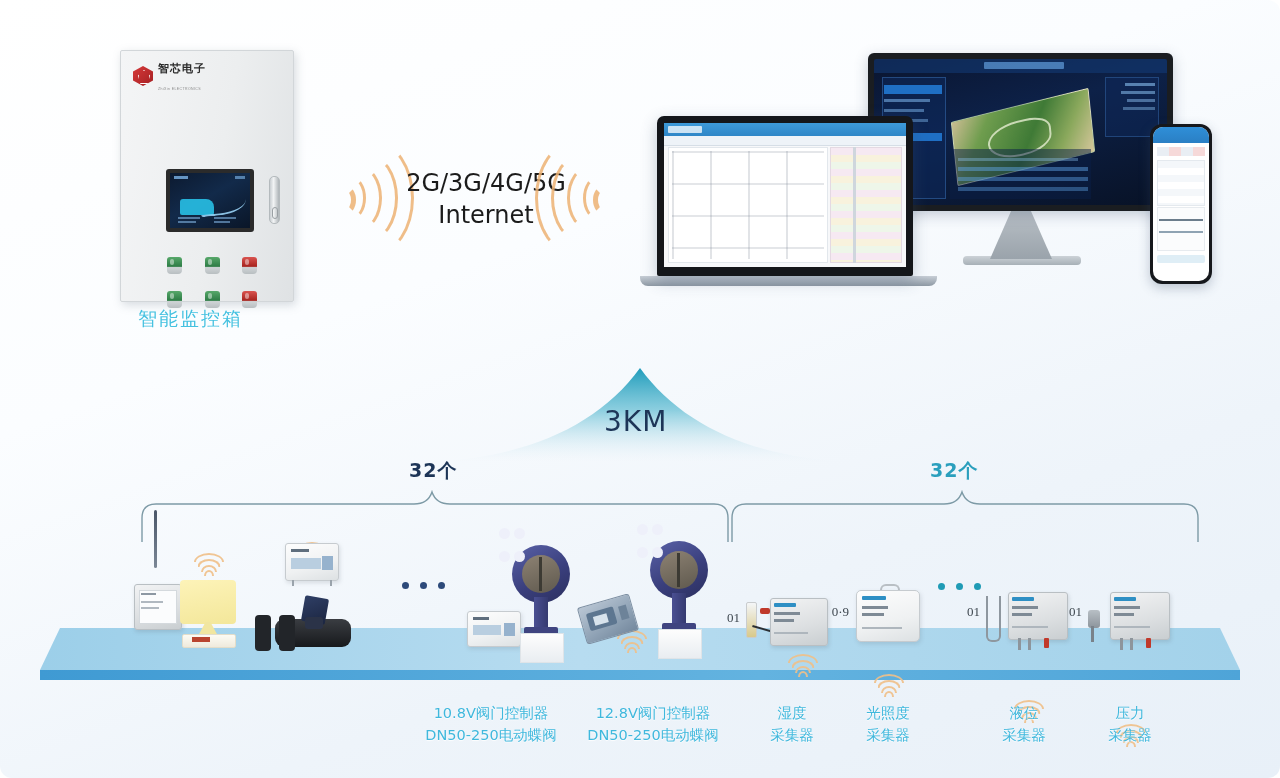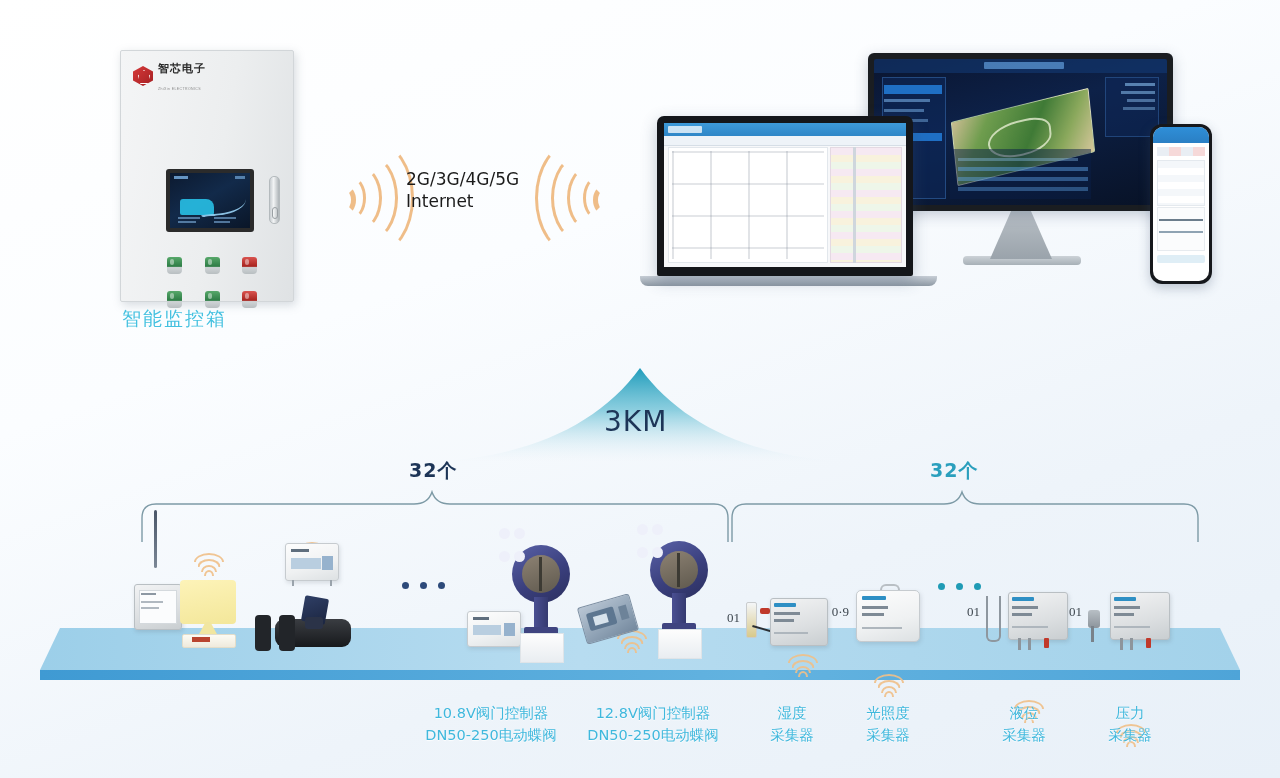--- a/index.html
+++ b/index.html
@@ -3,21 +3,21 @@
 <meta charset="utf-8">
 <style>
   html,body{margin:0;padding:0;}
   body{
     width:1280px;height:778px;overflow:hidden;
     font-family:"Liberation Sans","DejaVu Sans",sans-serif;
     background:#ffffff;
   }
   #stage{position:relative;width:1280px;height:778px;
     background:linear-gradient(160deg,#ffffff 0%,#fbfdff 35%,#eef4fa 70%,#e8f0f8 100%);
-    overflow:hidden;}
+    overflow:hidden;border-radius:12px;}
 
   
   .abs{position:absolute;}
   .cn{font-family:"DejaVu Sans","Liberation Sans",sans-serif;}
 
   
   #cabinet{left:120px;top:50px;width:172px;height:250px;
     background:linear-gradient(100deg,#f4f5f6 0%,#eceeef 55%,#dfe2e4 100%);
     border:1px solid #d2d6d9;border-radius:2px;
     box-shadow:2px 3px 10px rgba(120,130,140,.28);}
@@ -53,21 +53,21 @@
     border:1px solid #9aa0a4;border-radius:3px;}
 
   .caption{font-size:19px;color:#45c1e0;letter-spacing:2px;white-space:nowrap;
     text-shadow:0 1px 1px rgba(255,255,255,.9);}
 
   
   .wave-l,.wave-r{position:absolute;width:70px;height:110px;}
   .arc{position:absolute;border:3px solid #f0a868;border-radius:50%;opacity:.85;}
   .wave-l .arc{border-color:transparent #edb274 transparent transparent;}
   .wave-r .arc{border-color:transparent transparent transparent #edb274;}
-  .netlabel{font-size:17px;color:#1b1b1b;line-height:1.32;white-space:nowrap;}
+  .netlabel{font-size:24px;color:#1b1b1b;text-align:center;line-height:1.32;white-space:nowrap;}
 
   
   #monitor{left:868px;top:53px;width:305px;height:158px;
     background:#1a1d21;border-radius:6px 6px 3px 3px;padding:6px;box-sizing:border-box;
     box-shadow:0 4px 14px rgba(60,80,110,.28);}
   #mon-screen{width:100%;height:100%;border-radius:2px;overflow:hidden;position:relative;
     background:linear-gradient(165deg,#0a1530 0%,#0d2148 40%,#081226 100%);}
   #mon-stand{left:990px;top:211px;width:62px;height:48px;
     background:linear-gradient(180deg,#b9c0c6,#9aa3ab);
     clip-path:polygon(34% 0,66% 0,100% 100%,0 100%);}
@@ -142,21 +142,21 @@
     <div class="abs" id="handle"></div>
 
     <span class="lamp green" style="left:46px;top:206px;"></span>
     <span class="lamp green" style="left:84px;top:206px;"></span>
     <span class="lamp red" style="left:121px;top:206px;"></span>
     <span class="lamp green" style="left:46px;top:240px;"></span>
     <span class="lamp green" style="left:84px;top:240px;"></span>
     <span class="lamp red" style="left:121px;top:240px;"></span>
   </div>
 
-  <div class="abs caption cn" style="left:122px;top:306px;">智能监控箱</div>
+  <div class="abs caption cn" style="left:138px;top:306px;">智能监控箱</div>
 
   <div class="abs wave-l" style="left:332px;top:140px;">
     <span class="arc" style="left:4px;top:46px;width:10px;height:18px;border-width:5px;"></span>
     <span class="arc" style="left:4px;top:36px;width:24px;height:38px;border-width:3px;"></span>
     <span class="arc" style="left:4px;top:25px;width:40px;height:60px;border-width:3px;"></span>
     <span class="arc" style="left:4px;top:13px;width:56px;height:84px;border-width:3px;"></span>
     <span class="arc" style="left:4px;top:1px;width:72px;height:108px;border-width:3px;"></span>
   </div>
 
   <div class="abs netlabel cn" style="left:406px;top:168px;width:160px;">

